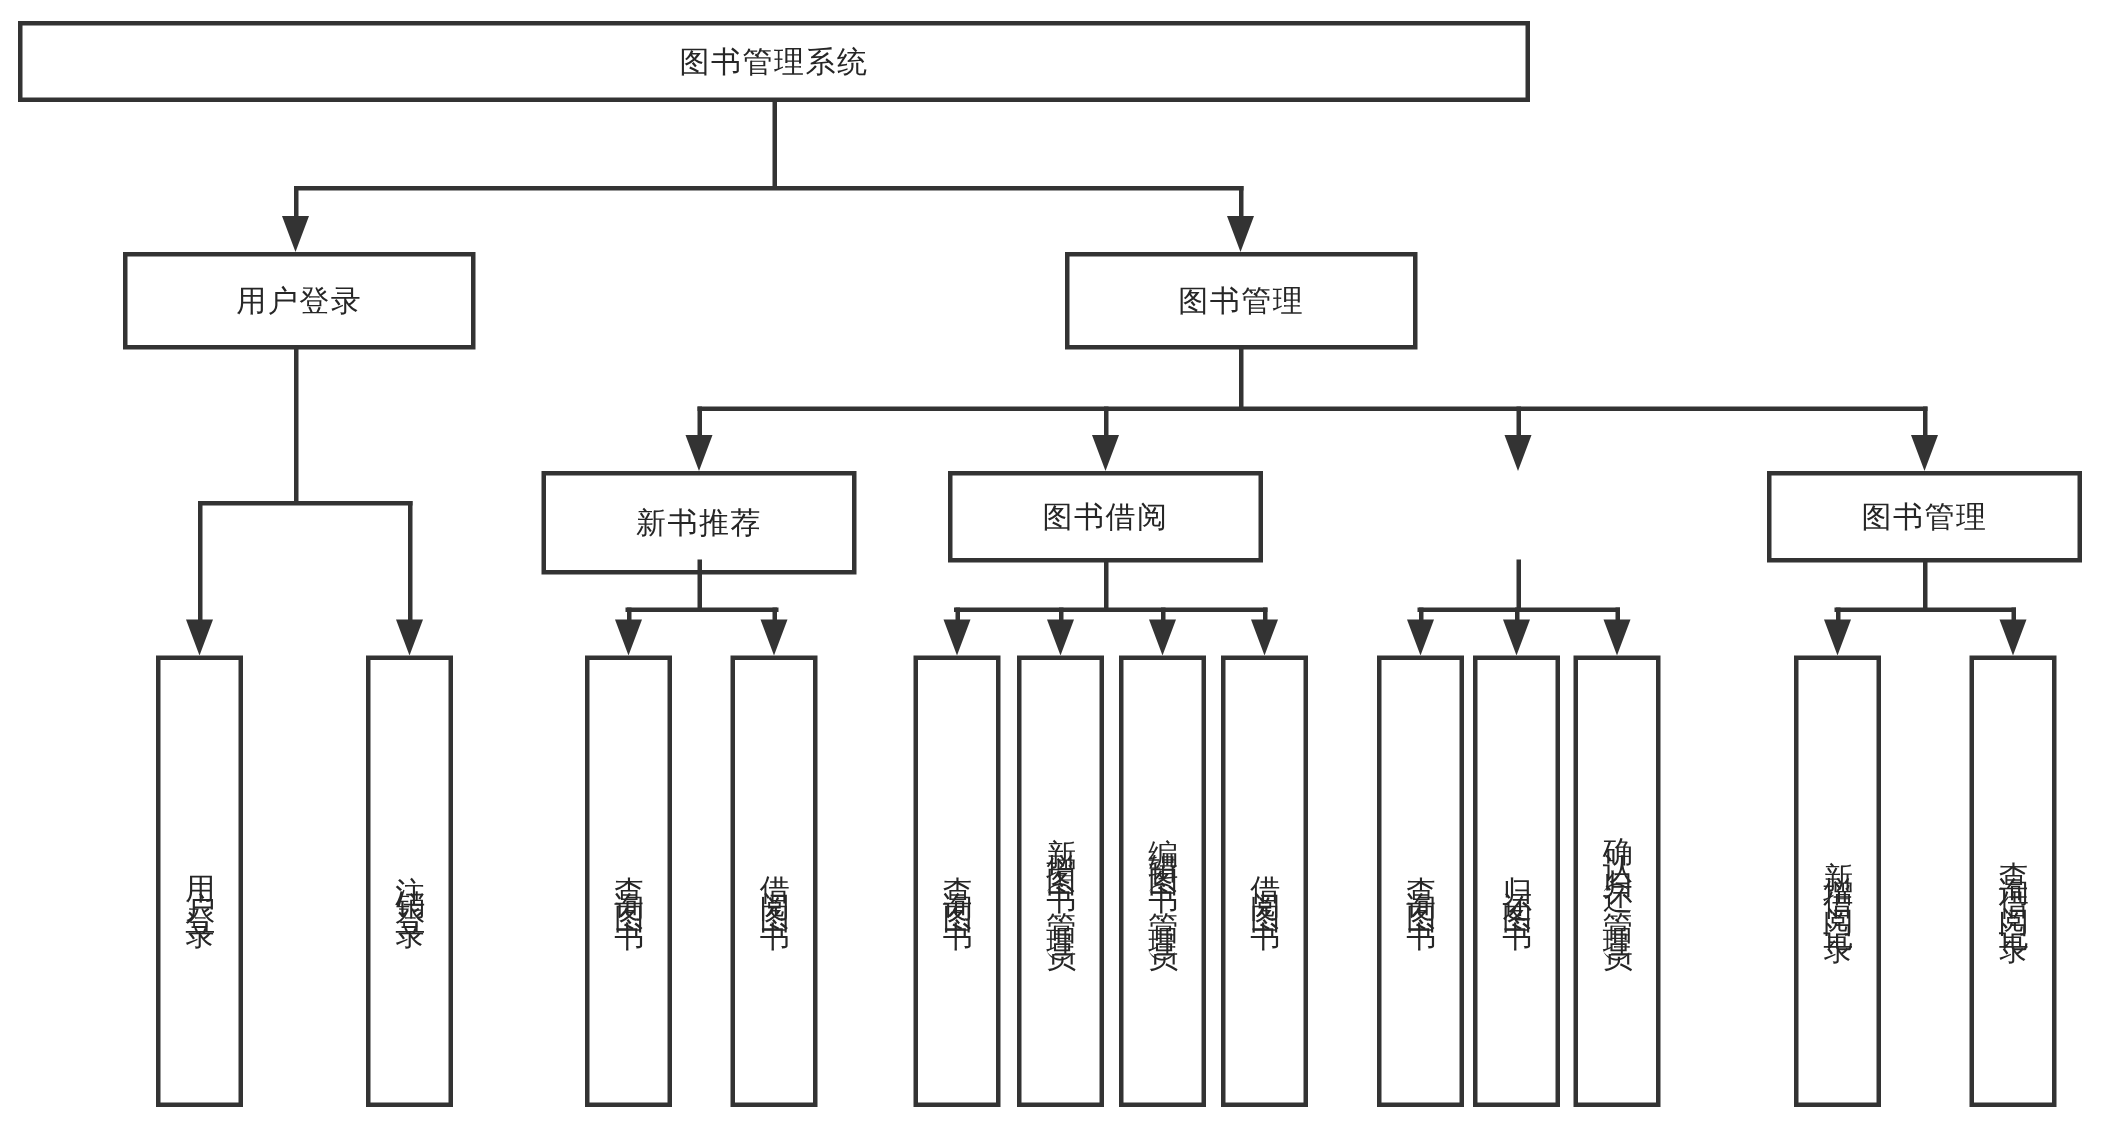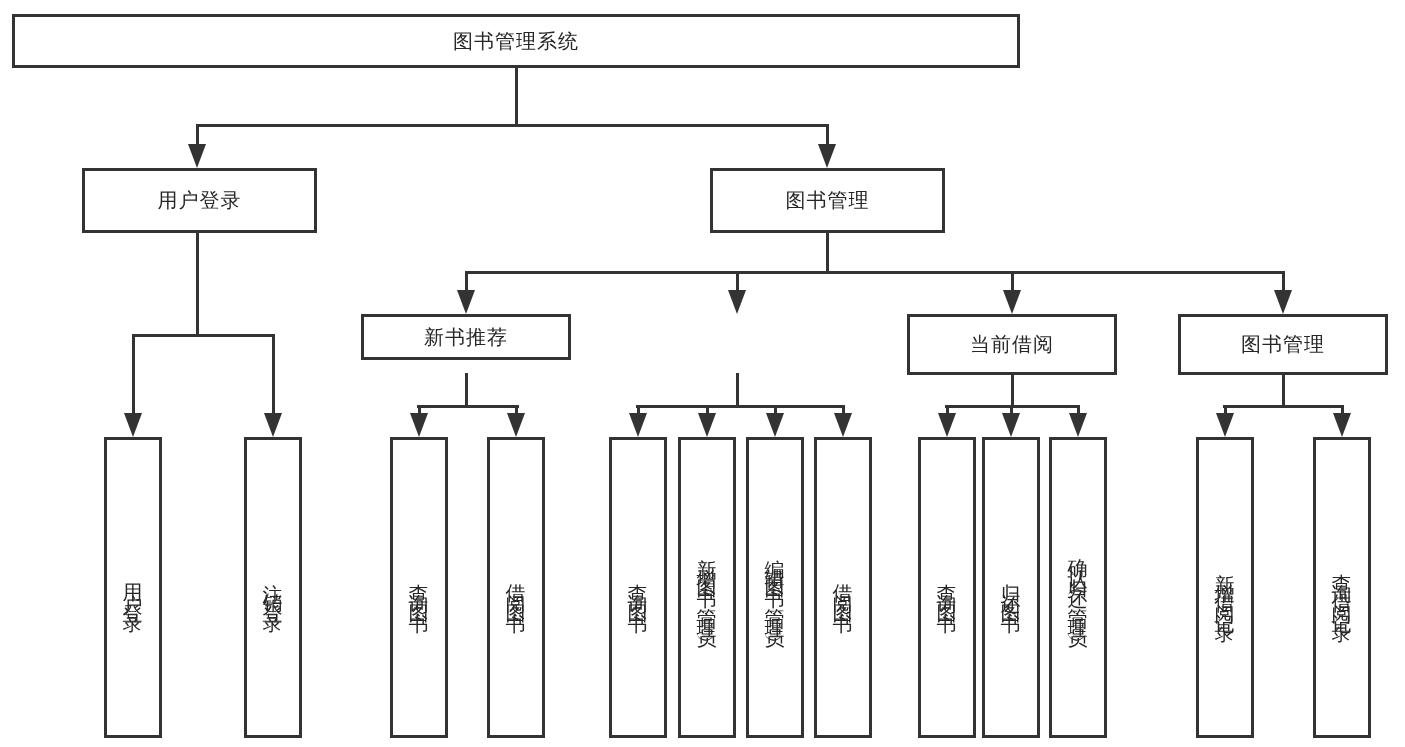--- a/index.html
+++ b/index.html
@@ -98,25 +98,25 @@
   <div class="hline" style="left:465px; top:271px; width:820px;"></div>
   <div class="vline" style="left:465px; top:271px; height:22px;"></div>
   <div class="tri" style="left:457px; top:290px;"></div>
   <div class="vline" style="left:736px; top:271px; height:22px;"></div>
   <div class="tri" style="left:728px; top:290px;"></div>
   <div class="vline" style="left:1011px; top:271px; height:22px;"></div>
   <div class="tri" style="left:1003px; top:290px;"></div>
   <div class="vline" style="left:1282px; top:271px; height:22px;"></div>
   <div class="tri" style="left:1274px; top:290px;"></div>
 
-  <div class="box box-h" style="left:361px; top:314px; width:210px; height:46px;">
+  <div class="box box-h" style="left:361px; top:314px; width:210px; height:69px;">
     <span>新书推荐</span>
   </div>
-  <div class="box box-h" style="left:907px; top:314px; width:210px; height:61px;">
-    <span>当前借阅</span>
+  <div class="box box-h" style="left:632px; top:314px; width:210px; height:61px;">
+    <span>图书借阅</span>
   </div>
   <div class="box box-h" style="left:1178px; top:314px; width:210px; height:61px;">
     <span>图书管理</span>
   </div>
 
   <div class="vline" style="left:465px; top:373px; height:35px;"></div>
   <div class="hline" style="left:417px; top:405px; width:102px;"></div>
   <div class="vline" style="left:418px; top:405px; height:12px;"></div>
   <div class="tri" style="left:410px; top:413px;"></div>
   <div class="vline" style="left:515px; top:405px; height:12px;"></div>

